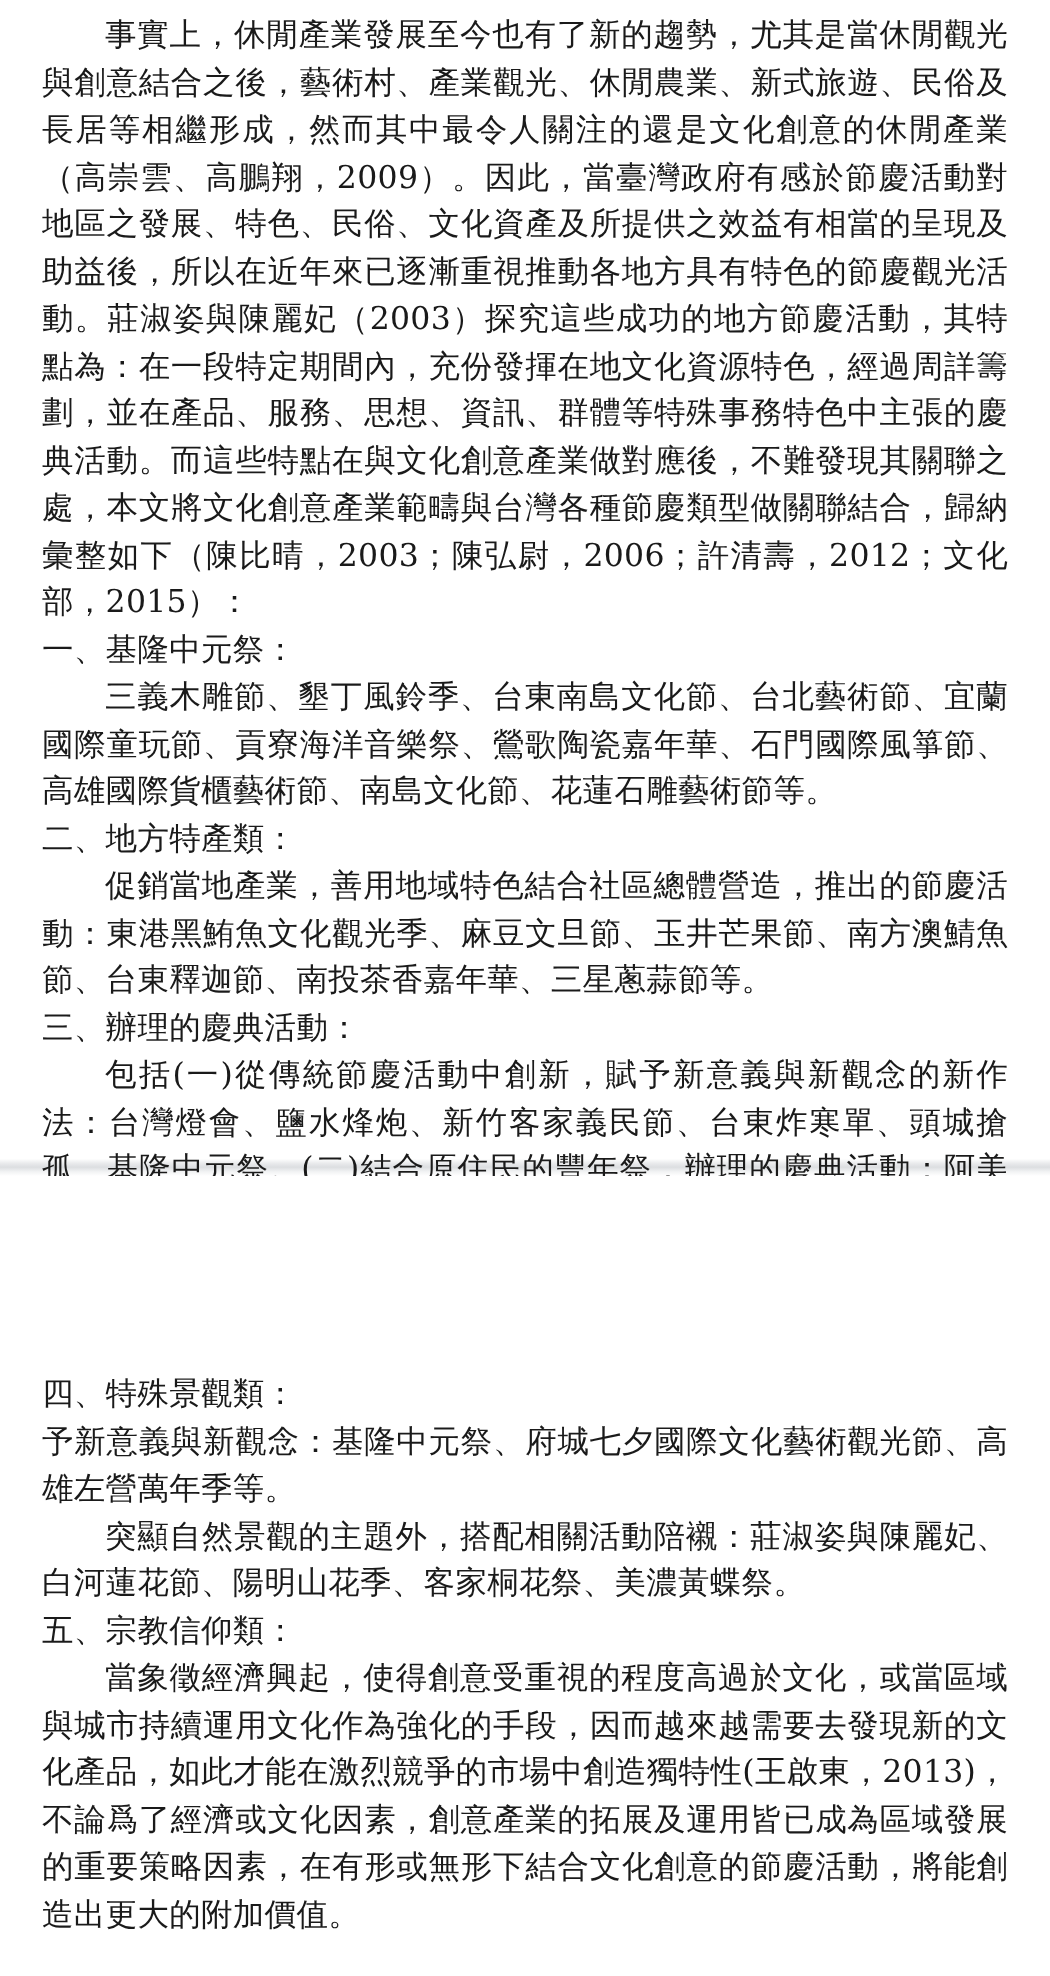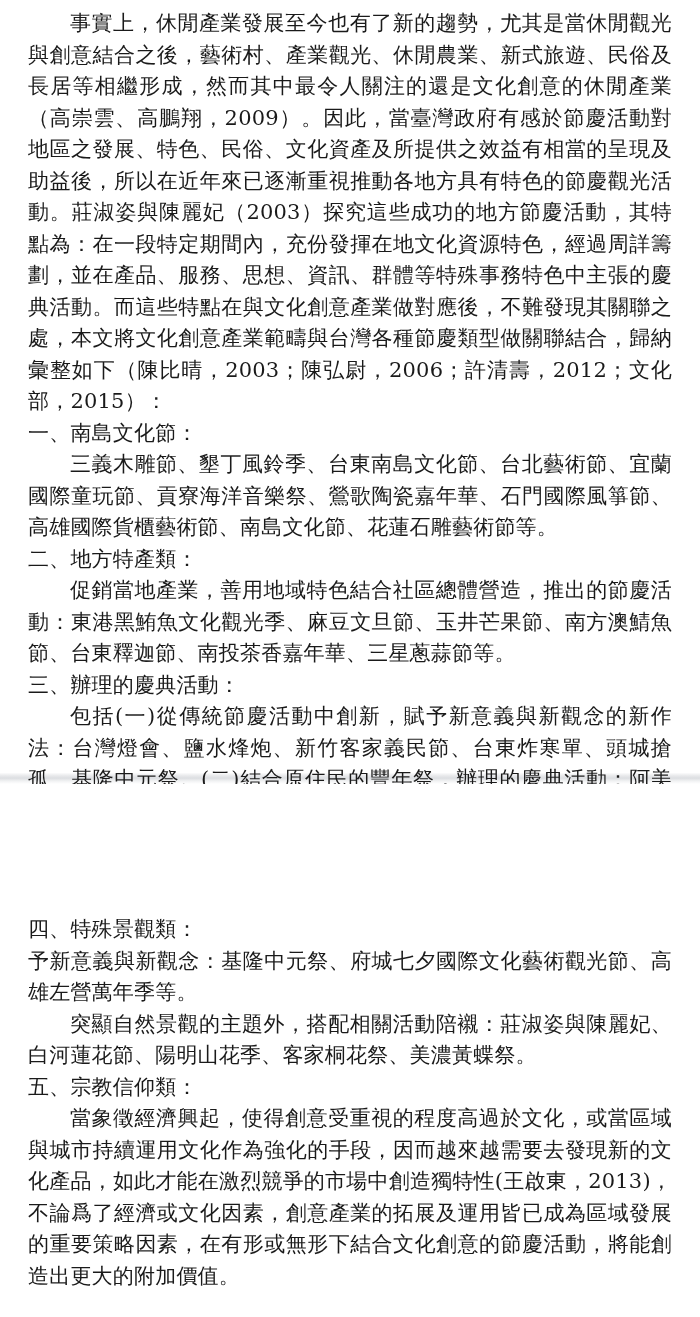--- a/index.html
+++ b/index.html
@@ -54,21 +54,21 @@
   }
   .spacer-top {
     height: 130px;
   }
 </style>
 </head>
 <body>
 
 <div class="page page-one">
   <p class="indent">事實上，休閒產業發展至今也有了新的趨勢，尤其是當休閒觀光與創意結合之後，藝術村、產業觀光、休閒農業、新式旅遊、民俗及長居等相繼形成，然而其中最令人關注的還是文化創意的休閒產業（高崇雲、高鵬翔，2009）。因此，當臺灣政府有感於節慶活動對地區之發展、特色、民俗、文化資產及所提供之效益有相當的呈現及助益後，所以在近年來已逐漸重視推動各地方具有特色的節慶觀光活動。莊淑姿與陳麗妃（2003）探究這些成功的地方節慶活動，其特點為：在一段特定期間內，充份發揮在地文化資源特色，經過周詳籌劃，並在產品、服務、思想、資訊、群體等特殊事務特色中主張的慶典活動。而這些特點在與文化創意產業做對應後，不難發現其關聯之處，本文將文化創意產業範疇與台灣各種節慶類型做關聯結合，歸納彙整如下（陳比晴，2003；陳弘尉，2006；許清壽，2012；文化部，2015）：</p>
-  <p class="noindent">一、南島文化節：</p>
+  <p class="noindent">一、基隆中元祭：</p>
   <p class="indent">三義木雕節、墾丁風鈴季、台東南島文化節、台北藝術節、宜蘭國際童玩節、貢寮海洋音樂祭、鶯歌陶瓷嘉年華、石門國際風箏節、高雄國際貨櫃藝術節、南島文化節、花蓮石雕藝術節等。</p>
   <p class="noindent">二、地方特產類：</p>
   <p class="indent">促銷當地產業，善用地域特色結合社區總體營造，推出的節慶活動：東港黑鮪魚文化觀光季、麻豆文旦節、玉井芒果節、南方澳鯖魚節、台東釋迦節、南投茶香嘉年華、三星蔥蒜節等。</p>
   <p class="noindent">三、辦理的慶典活動：</p>
   <p class="indent">包括(一)從傳統節慶活動中創新，賦予新意義與新觀念的新作法：台灣燈會、鹽水烽炮、新竹客家義民節、台東炸寒單、頭城搶孤、基隆中元祭。(二)結合原住民的豐年祭，辦理的慶典活動：阿美族豐年祭、蘭嶼飛魚祭、雅美族船祭、卑南族猴祭、鄒族豐年祭、泰雅族豐年祭。(三)從傳統節慶活動中創新，賦</p>
   <div class="page-number">82</div>
 </div>
 
 <div class="sheet-divider"></div>
 

